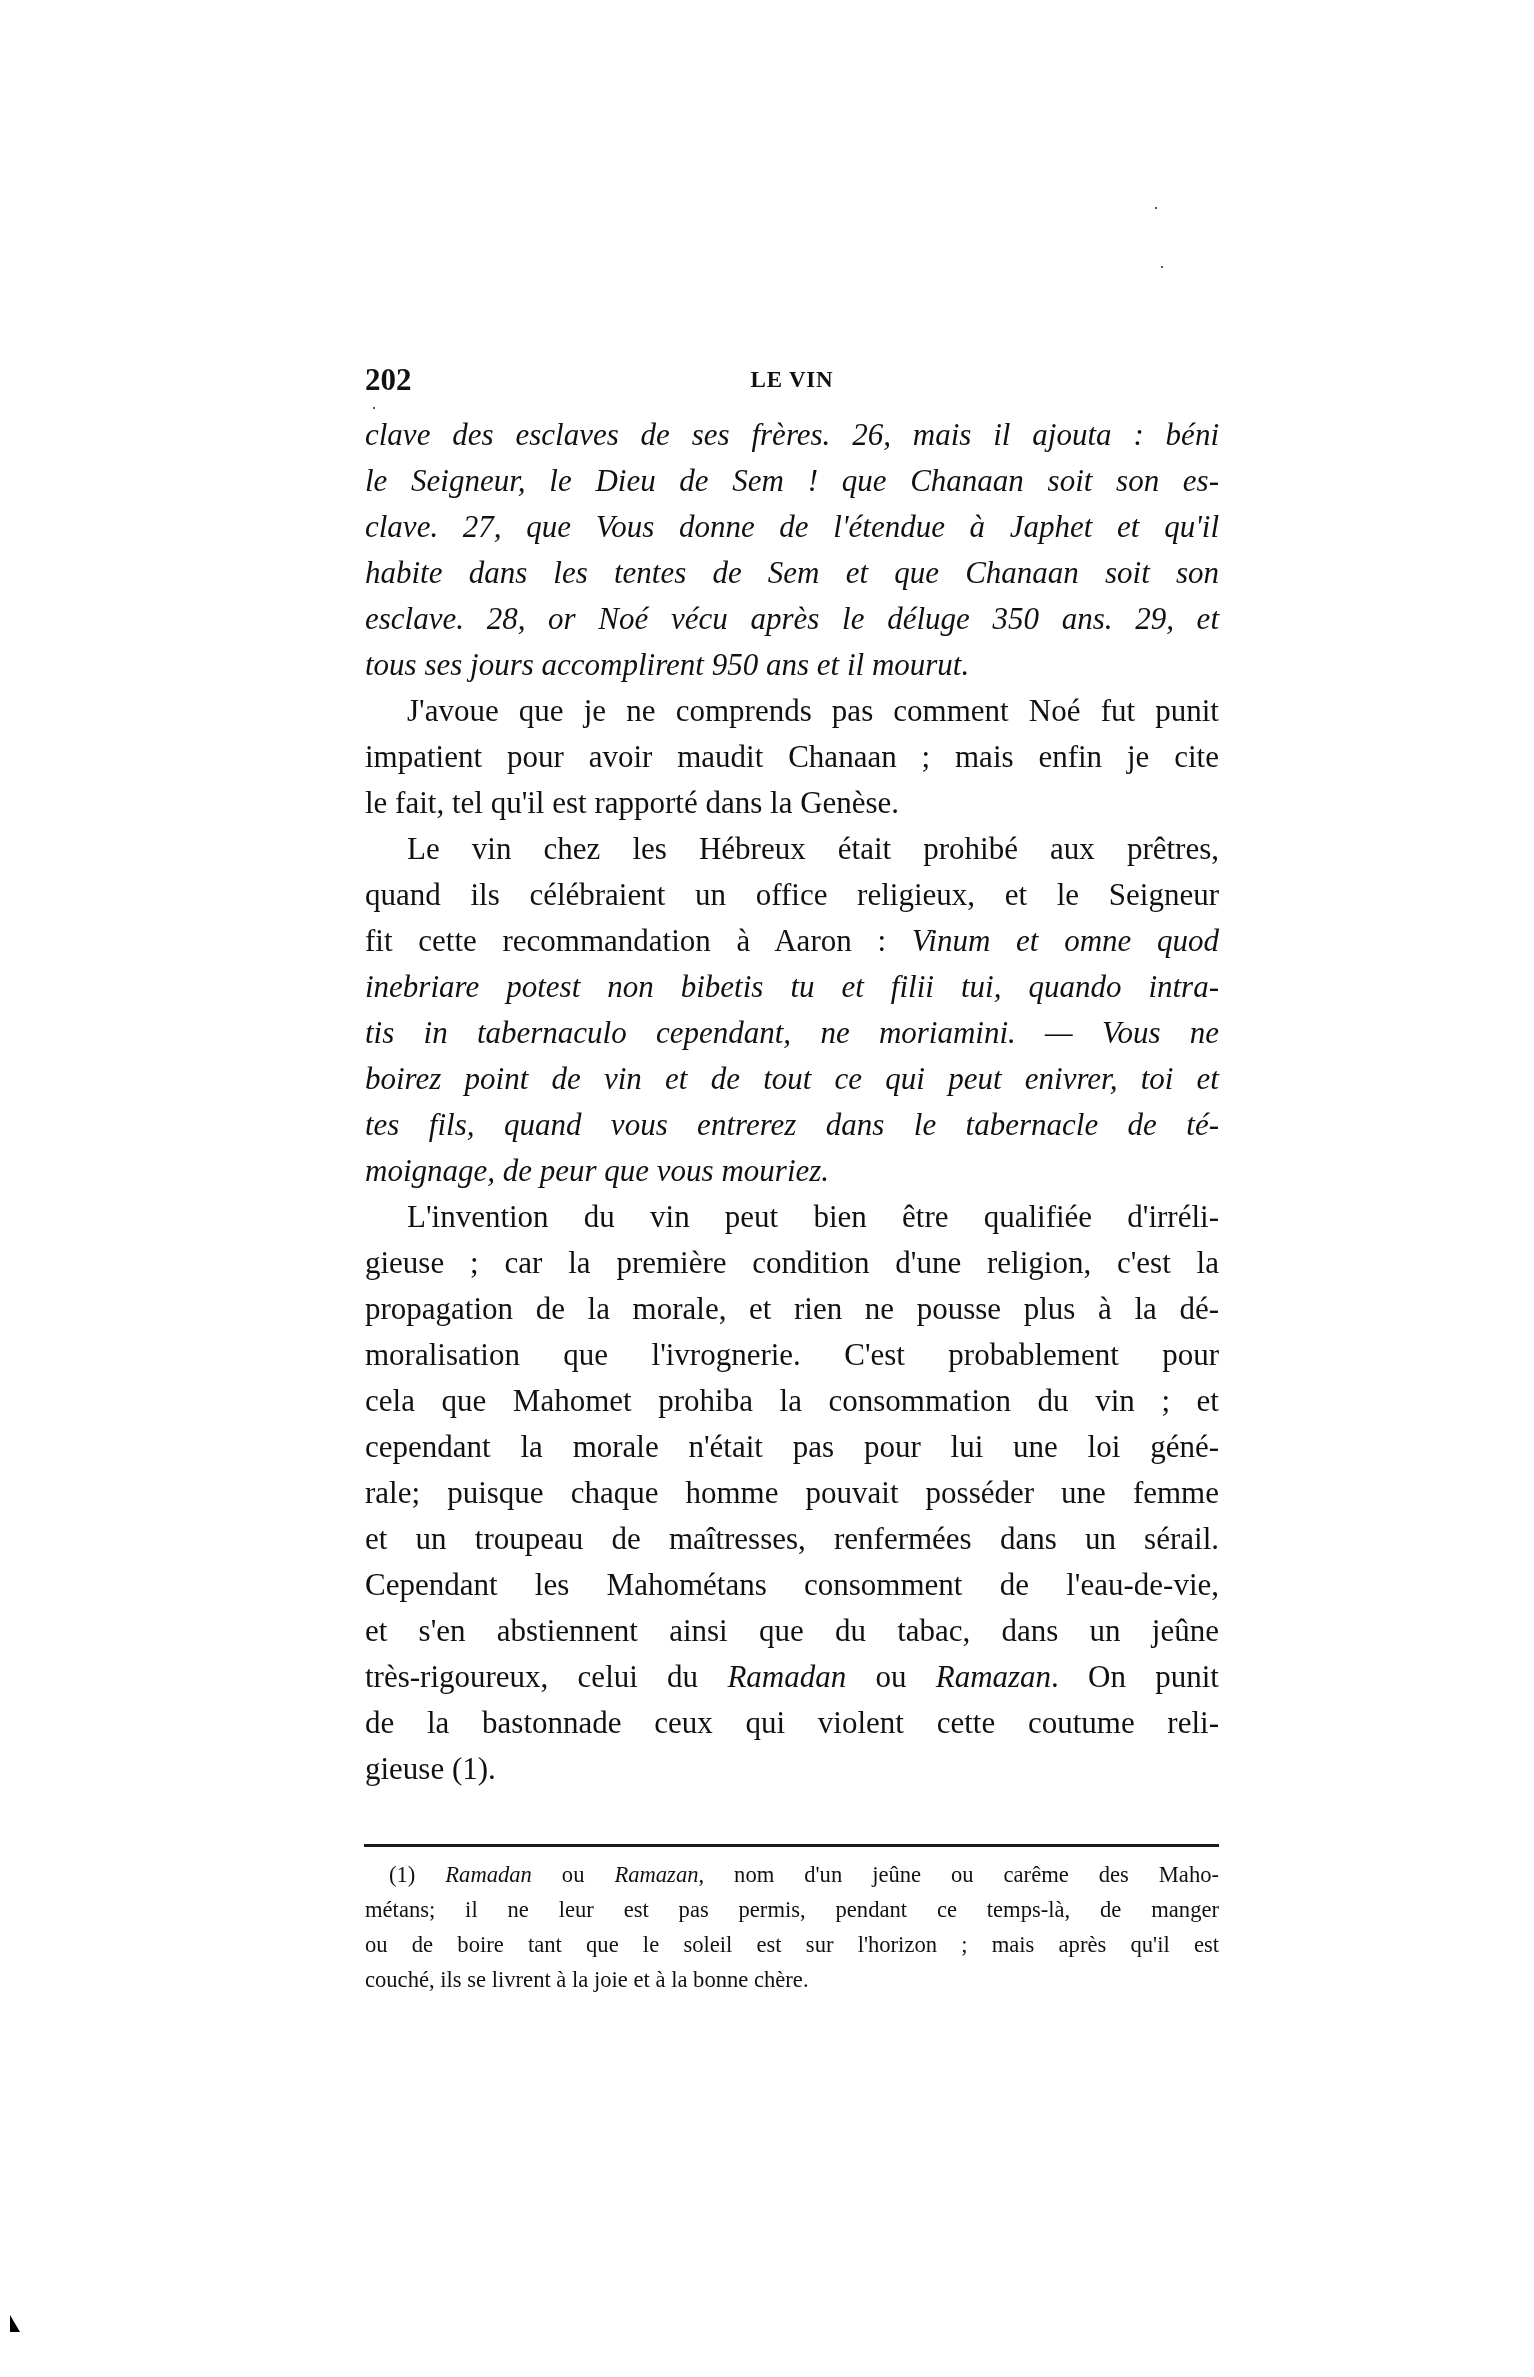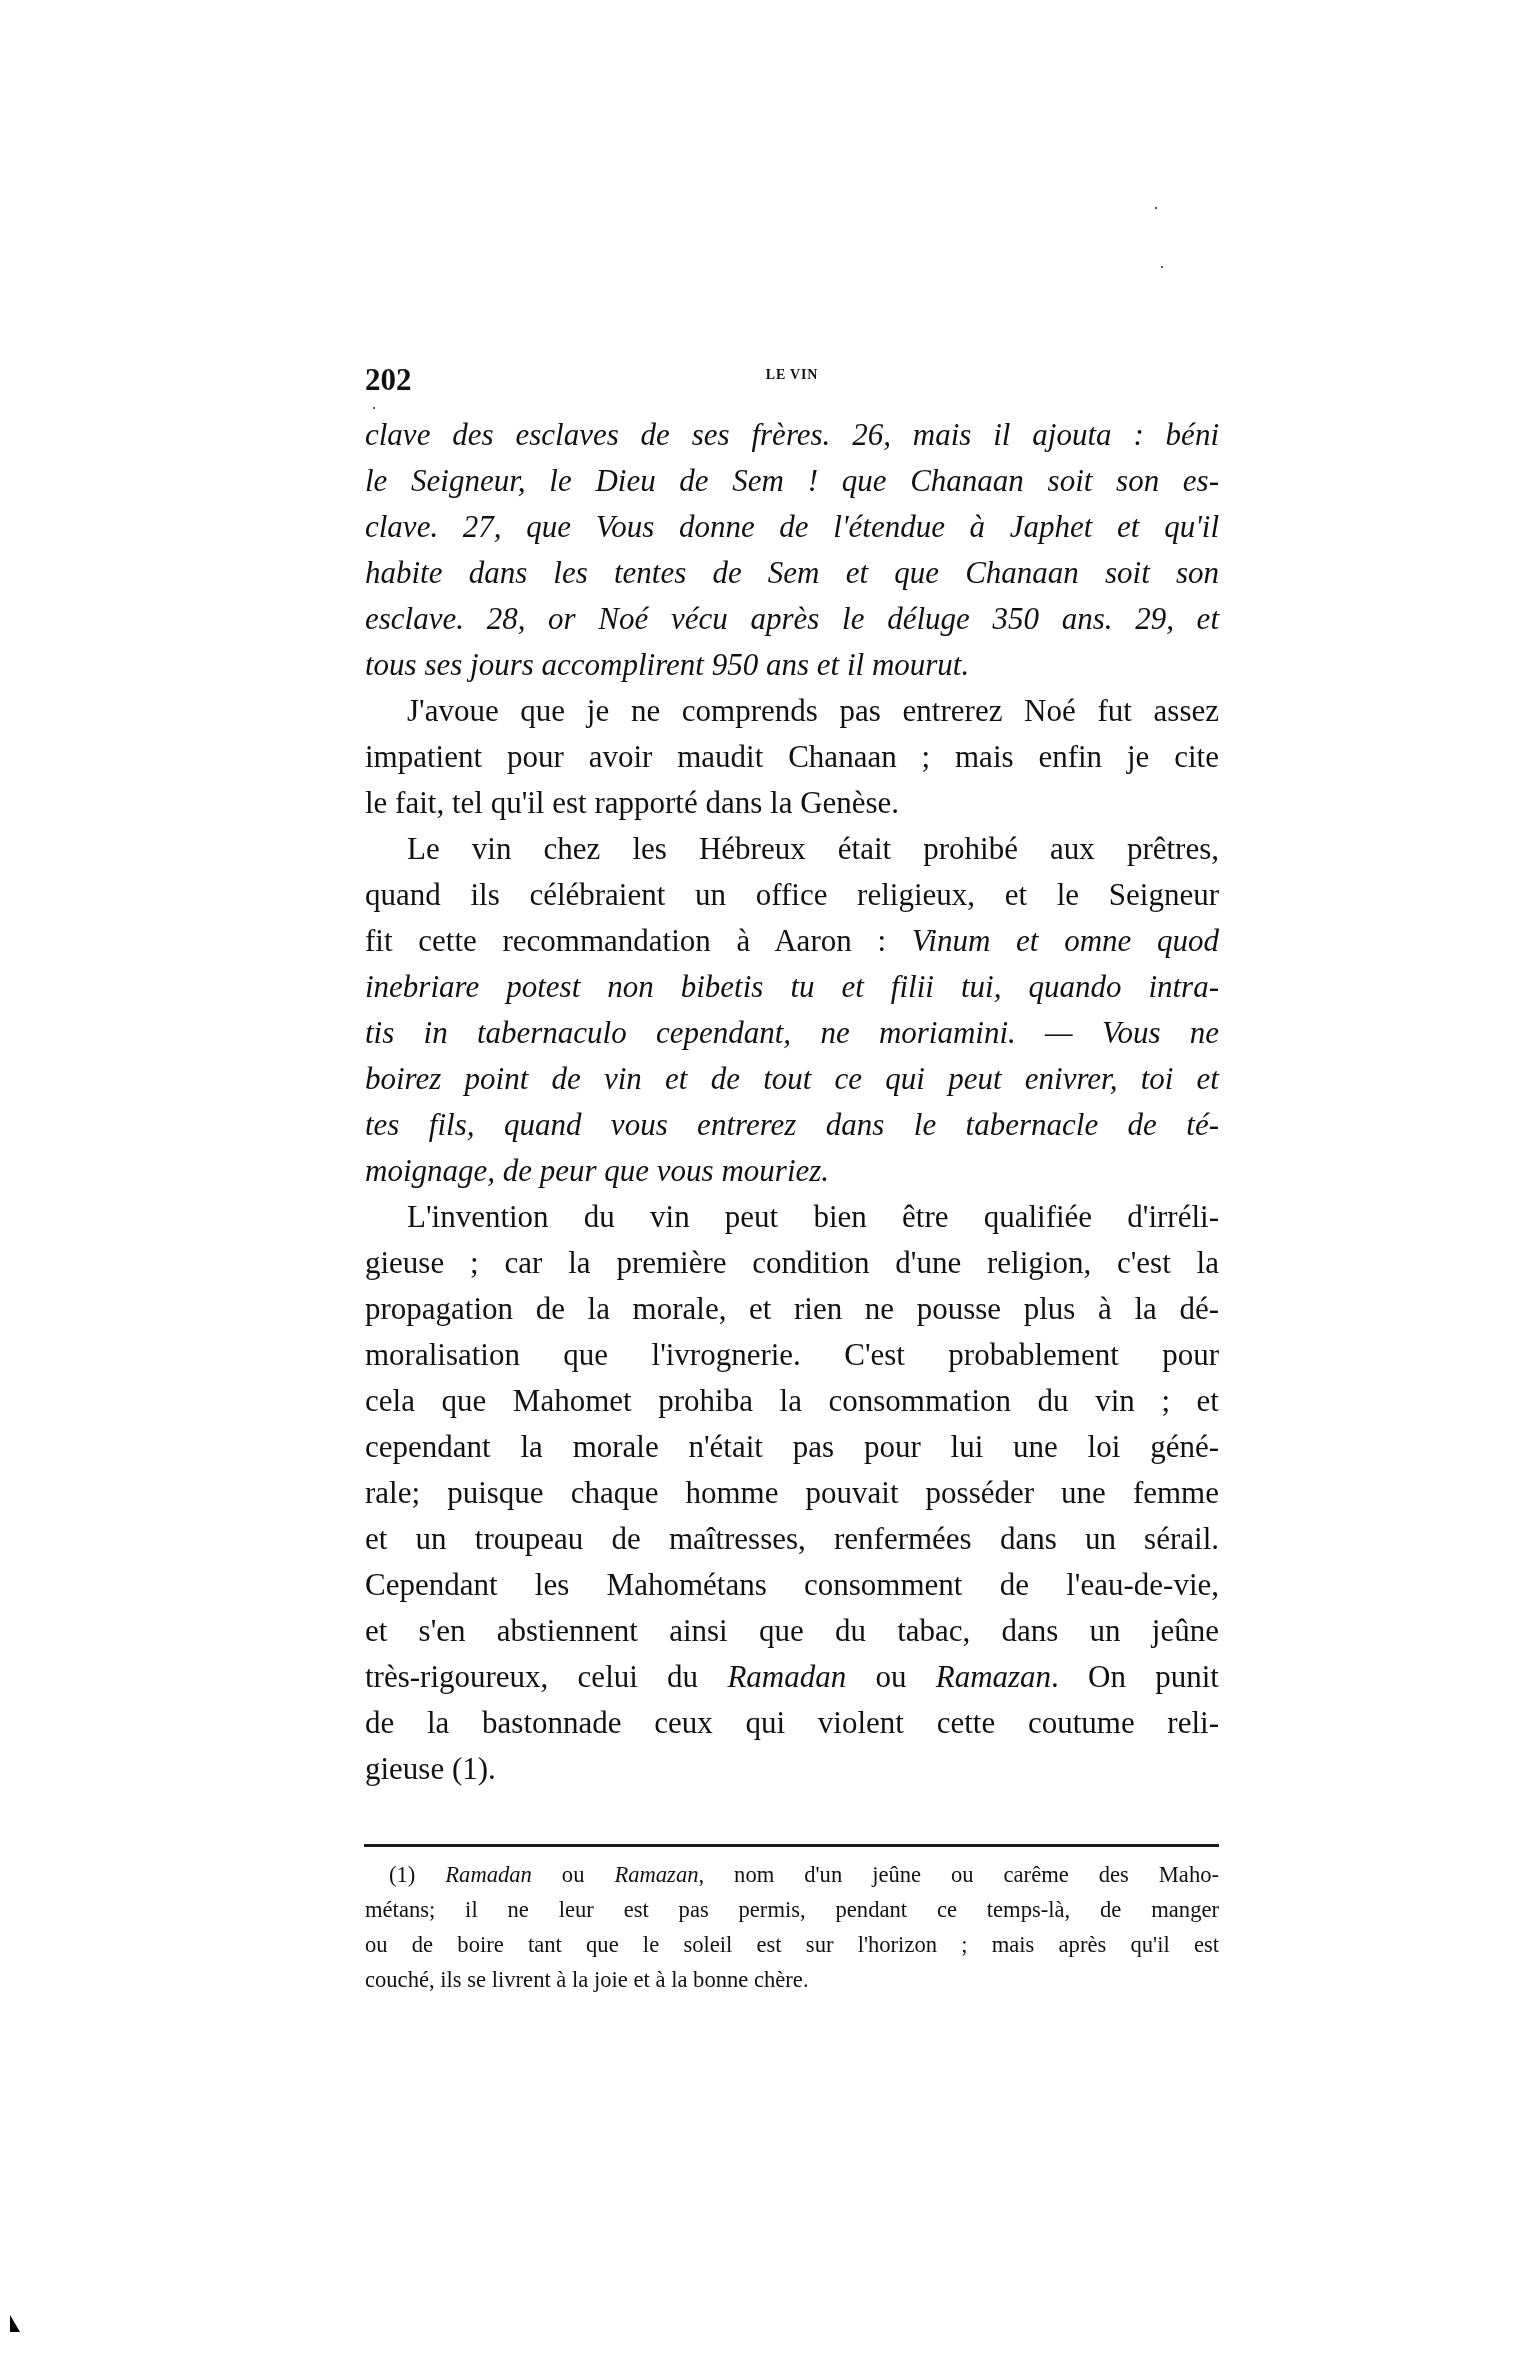--- a/index.html
+++ b/index.html
@@ -4,21 +4,21 @@
 <style>
   html, body { margin: 0; padding: 0; background: #ffffff; }
   body { width: 1534px; height: 2377px; position: relative; overflow: hidden; }
   .page {
     position: absolute; left: 0; top: 0; width: 1534px; height: 1822px;
     background: #ffffff; color: #111111;
     font-family: "DejaVu Serif", "Liberation Serif", serif;
   }
   .header { position: absolute; left: 365px; top: 362px; width: 854px; height: 40px; }
   .page-number { position: absolute; left: 0; top: 0; font-size: 31px; font-weight: bold; font-family: "Liberation Serif", serif; }
-  .running-title { position: absolute; left: 0; width: 100%; top: 4.8px; text-align: center; font-size: 14px; font-weight: bold; letter-spacing: 0.8px; font-family: "Liberation Serif", serif; }
+  .running-title { position: absolute; left: 0; width: 100%; top: 4.8px; text-align: center; font-size: 23px; font-weight: bold; letter-spacing: 0.8px; font-family: "Liberation Serif", serif; }
   .body-text { position: absolute; left: 365px; top: 412px; width: 854px; }
   .line {
     display: block; white-space: nowrap; height: 46px; line-height: 46px;
     font-size: 31px; text-align: justify; text-align-last: justify;
     font-family: "Liberation Serif", serif;
   }
   .line.last { text-align-last: left; }
   .line.indent { padding-left: 42px; }
   .it { font-style: italic; }
   .rule { position: absolute; left: 364px; top: 1844px; width: 855px; height: 3.2px; background: #1a1a1a; }
@@ -45,21 +45,21 @@
     <span class="running-title">LE VIN</span>
   </div>
 
   <div class="body-text" id="body-text">
       <span class="line"><span class="it">clave des esclaves de ses frères. 26, mais il ajouta : béni</span></span>
       <span class="line"><span class="it">le Seigneur, le Dieu de Sem ! que Chanaan soit son es-</span></span>
       <span class="line"><span class="it">clave. 27, que Vous donne de l'étendue à Japhet et qu'il</span></span>
       <span class="line"><span class="it">habite dans les tentes de Sem et que Chanaan soit son</span></span>
       <span class="line"><span class="it">esclave. 28, or Noé vécu après le déluge 350 ans. 29, et</span></span>
       <span class="line last"><span class="it">tous ses jours accomplirent 950 ans et il mourut.</span></span>
-      <span class="line indent"><span>J'avoue que je ne comprends pas entrerez Noé fut assez</span></span>
+      <span class="line indent"><span>J'avoue que je ne comprends pas comment Noé fut punit</span></span>
       <span class="line"><span>impatient pour avoir maudit Chanaan ; mais enfin je cite</span></span>
       <span class="line last"><span>le fait, tel qu'il est rapporté dans la Genèse.</span></span>
       <span class="line indent"><span>Le vin chez les Hébreux était prohibé aux prêtres,</span></span>
       <span class="line"><span>quand ils célébraient un office religieux, et le Seigneur</span></span>
       <span class="line"><span>fit cette recommandation à Aaron : </span><span class="it">Vinum et omne quod</span></span>
       <span class="line"><span class="it">inebriare potest non bibetis tu et filii tui, quando intra-</span></span>
       <span class="line"><span class="it">tis in tabernaculo cependant, ne moriamini. — Vous ne</span></span>
       <span class="line"><span class="it">boirez point de vin et de tout ce qui peut enivrer, toi et</span></span>
       <span class="line"><span class="it">tes fils, quand vous entrerez dans le tabernacle de té-</span></span>
       <span class="line last"><span class="it">moignage, de peur que vous mouriez.</span></span>

